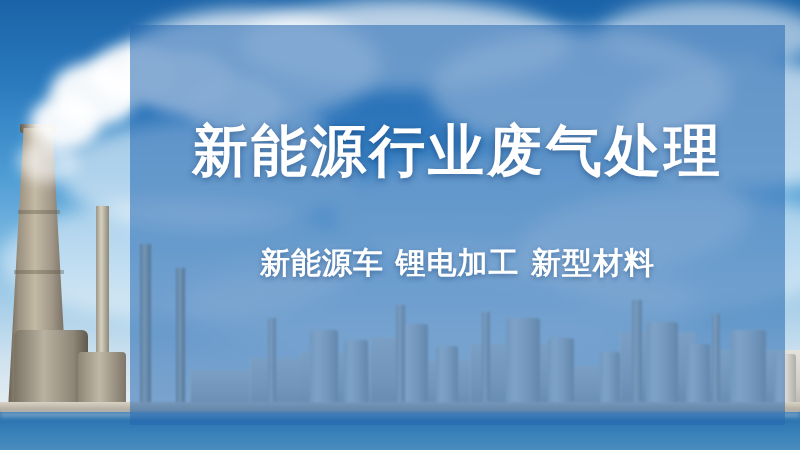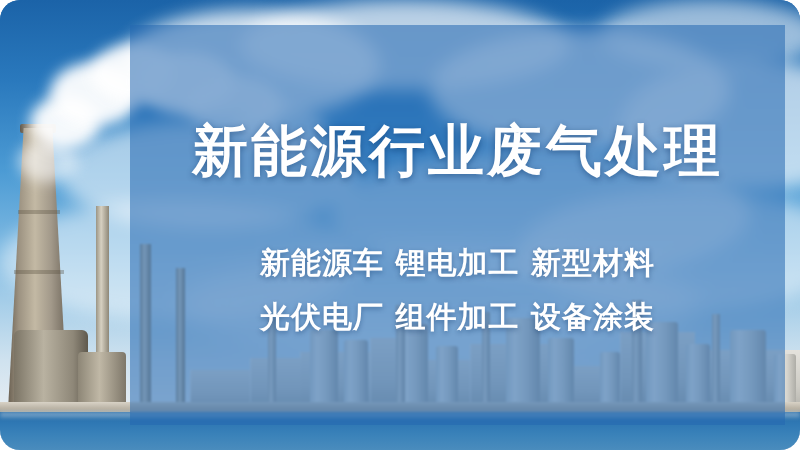--- a/index.html
+++ b/index.html
@@ -9,21 +9,20 @@
   }
   body {
     font-family: "Liberation Sans", sans-serif;
   }
   .banner {
     position: relative;
     width: 800px;
     height: 450px;
     overflow: hidden;
     background: #2e6fb0;
-    border-radius: 20px;
   }
 
   
   .sky {
     position: absolute;
     inset: 0;
     background:
       linear-gradient(180deg, #1b63a8 0%, #2a79bd 18%, #4c9bd4 38%, #7db9e2 55%, #a8cfe9 68%, #cfe2ef 80%, #e8eef2 92%, #f2f4f5 100%);
   }
   
@@ -261,16 +260,15 @@
   <div class="plume p6"></div>
 
   <div class="shore"></div>
   <div class="water"></div>
 
   <div class="overlay"></div>
 
   <div class="text-wrap">
     <div class="headline">新能源行业废气处理</div>
     <div class="subline sub1">新能源车  锂电加工  新型材料</div>
-    <div class="subline sub2">光伏电厂  组件加工  设备涂装</div>
   </div>
 
 </div>
 
 </body></html>

